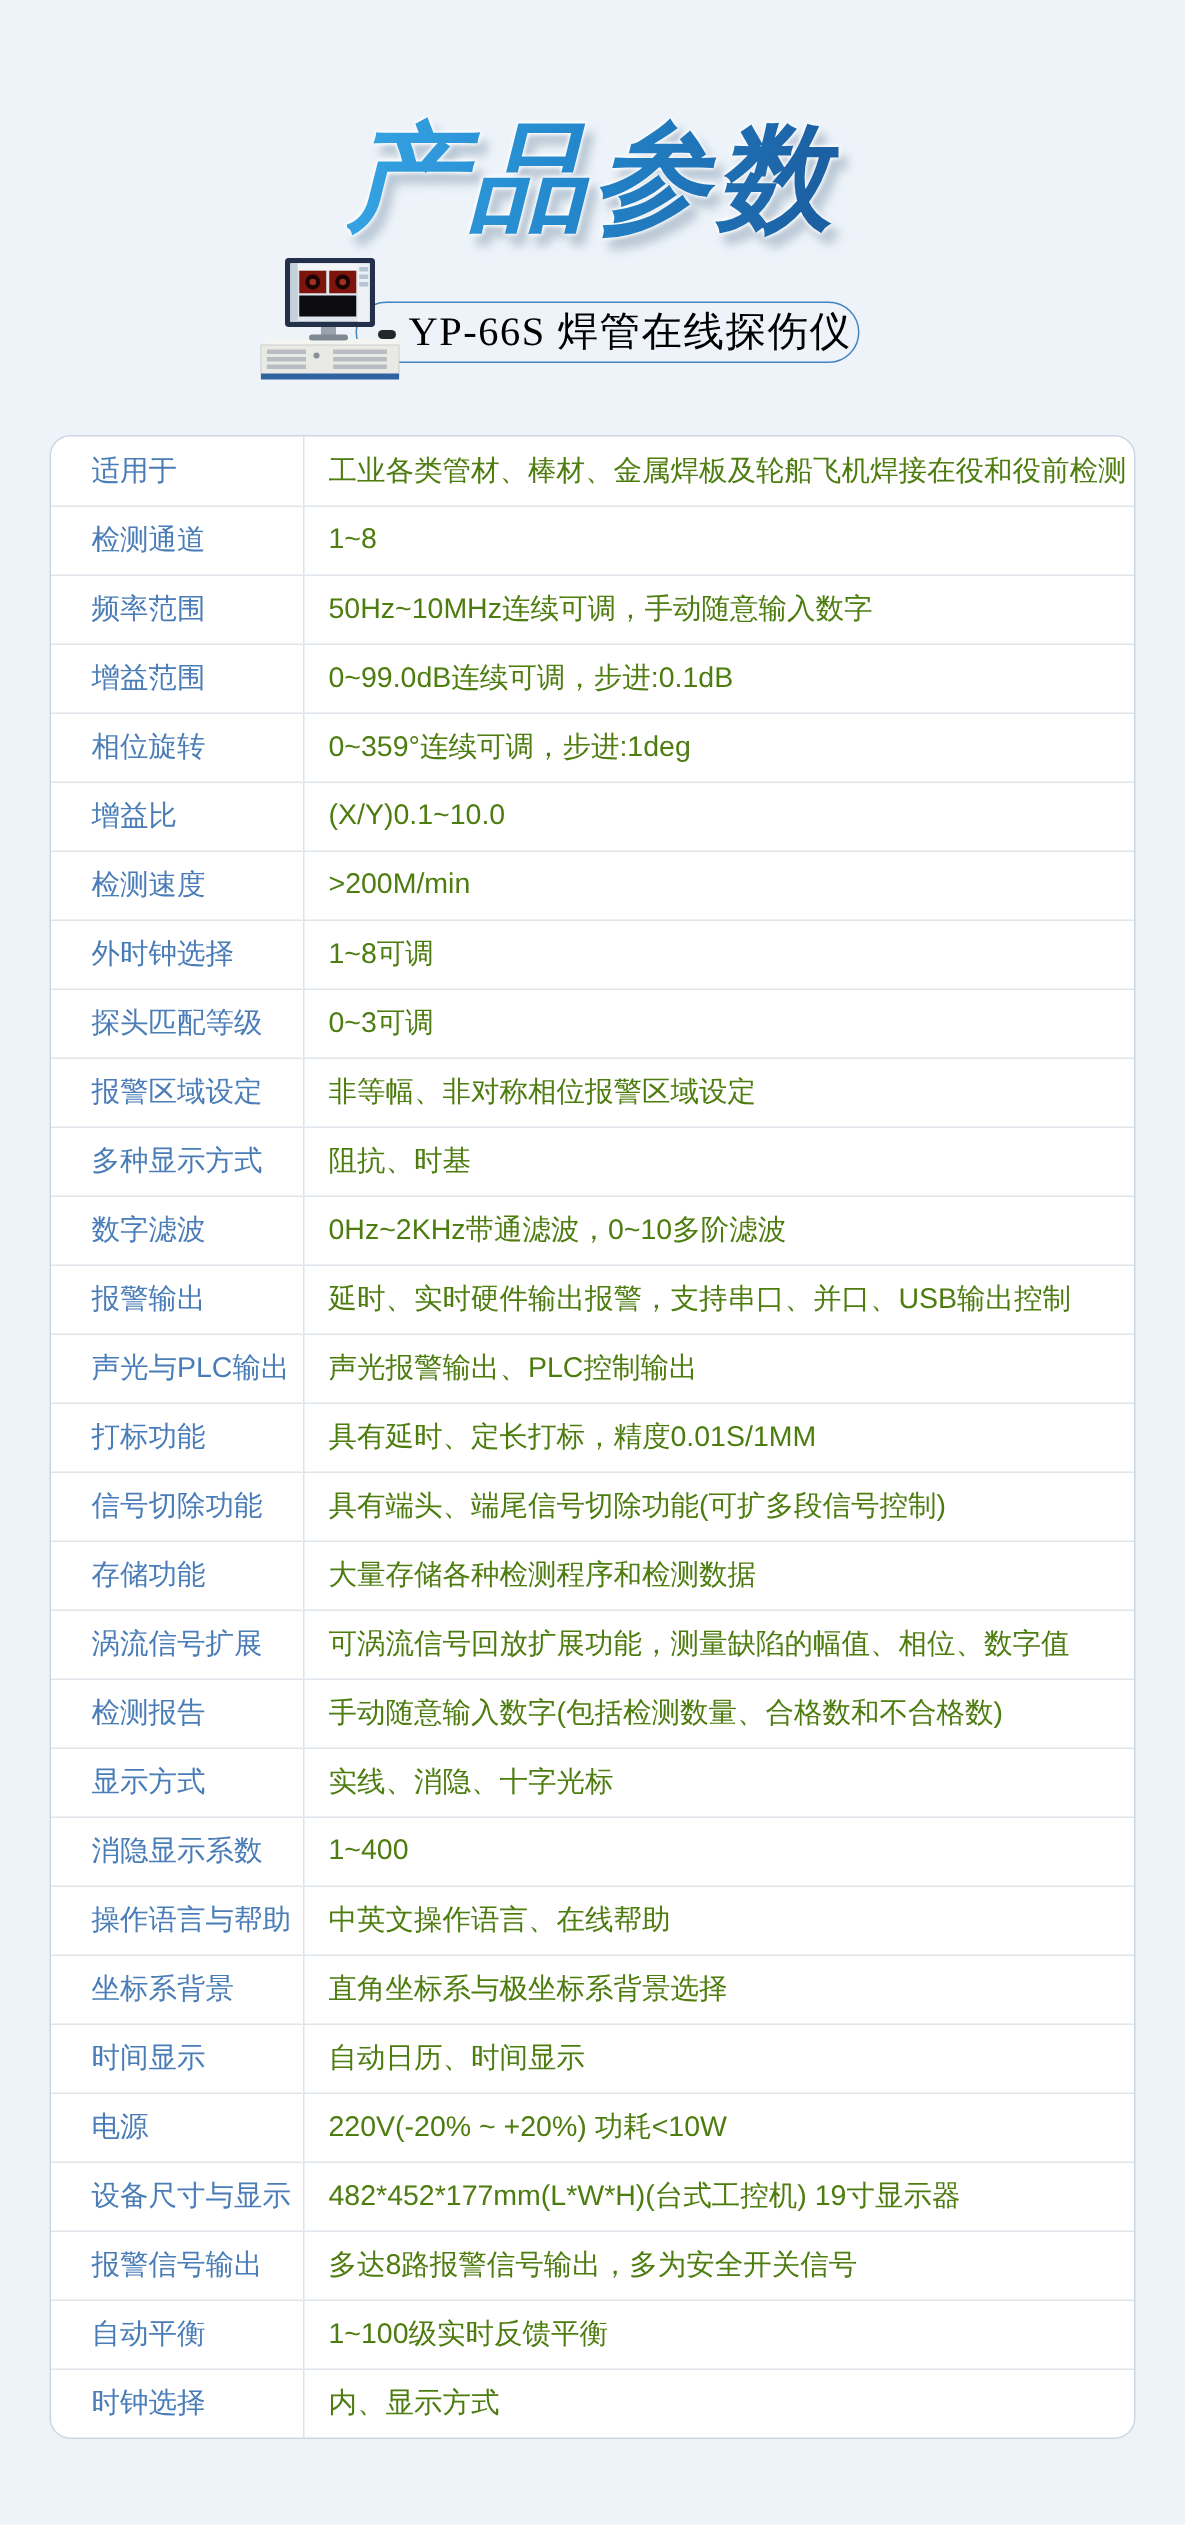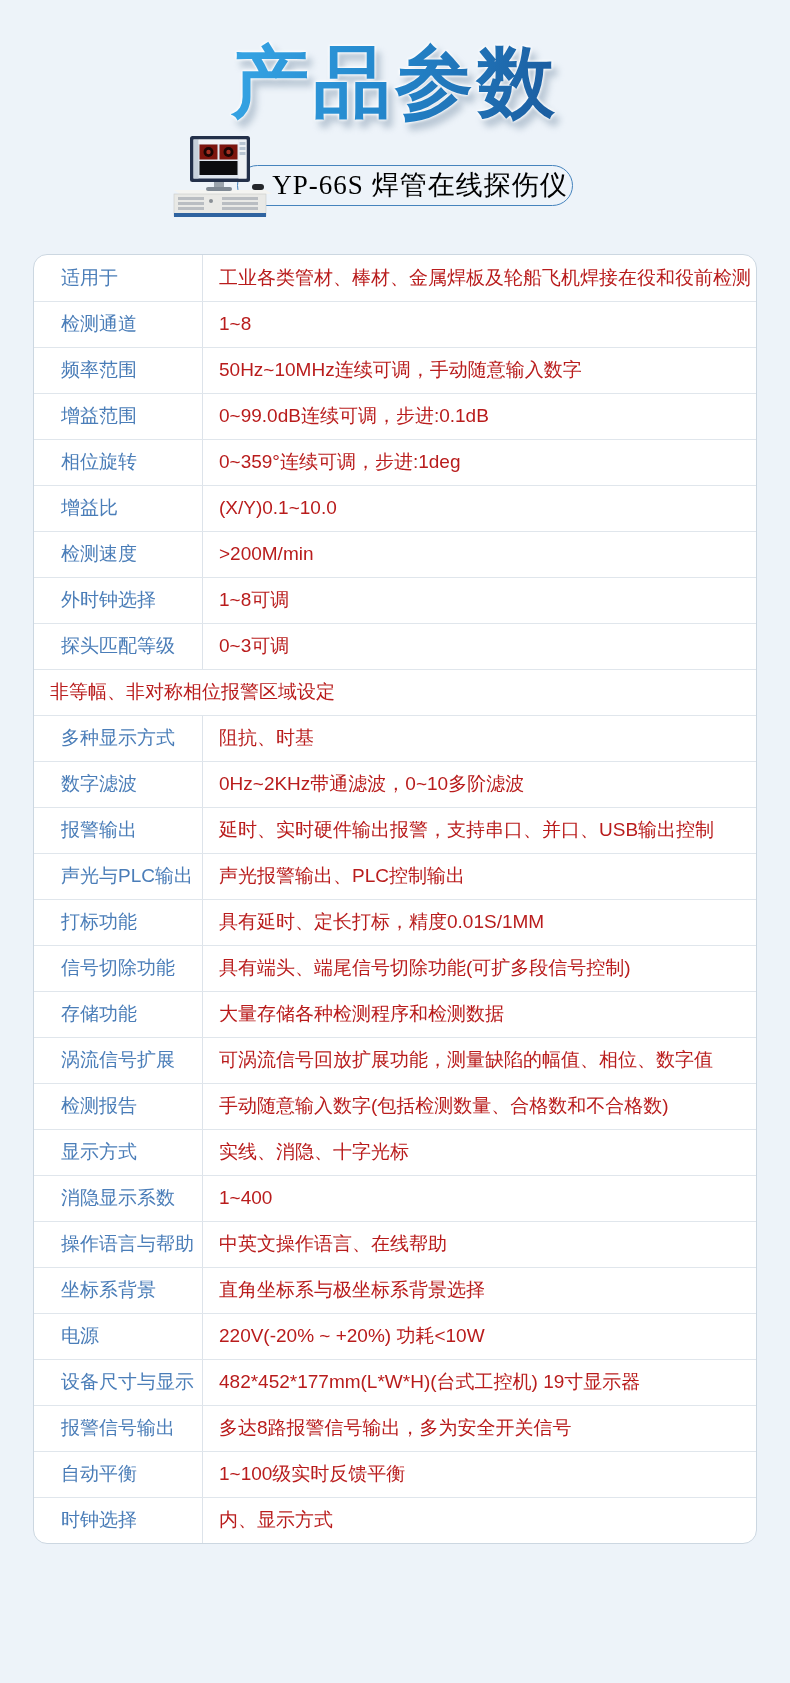--- a/index.html
+++ b/index.html
@@ -4,21 +4,21 @@
 <style>
   * { margin:0; padding:0; box-sizing:border-box; }
   html,body { width:790px; }
   body {
     width:790px; height:1683px;
     background:#edf3f9;
     font-family:"Liberation Sans", sans-serif;
     overflow:hidden;
   }
   
-  .header { text-align:center; padding-top:40px; }
+  .header { text-align:center; padding-top:76px;font-style:italic; }
   .page-title {
     display:inline-block;
     font-size:78px; font-weight:bold; letter-spacing:4px; line-height:1.1;
     background:linear-gradient(100deg,#35a2e2 5%,#2488cd 45%,#1c5fa2 95%);
     -webkit-background-clip:text; background-clip:text; color:transparent;
     filter: drop-shadow(0 0 1.5px #ffffff) drop-shadow(0 0 1px #ffffff)
             drop-shadow(5px 7px 3px rgba(110,135,160,.40));
   }
   
   .badge-wrap { position:relative; height:96px; margin-top:6px; }
@@ -46,21 +46,21 @@
   .row-label {
     width:169px; flex:0 0 169px;
     display:flex; align-items:center;
     padding-left:27px;
     border-right:1px solid #dde3ea;
     color:#4a7db8; font-size:19px; white-space:nowrap;
   }
   .row-value {
     flex:1; display:flex; align-items:center;
     padding-left:16px; padding-right:8px;
-    color:#b91c1c; font-size:19px; white-space:nowrap;
+    color:#4d7c0f; font-size:19px; white-space:nowrap;
   }
 </style>
 </head>
 <body>
 
 <div class="header">
   <h1 class="page-title">产品参数</h1>
 </div>
 
 <div class="badge-wrap">
@@ -145,20 +145,21 @@
     <div class="row-label">外时钟选择</div>
     <div class="row-value">1~8可调</div>
   </div>
 
   <div class="spec-row">
     <div class="row-label">探头匹配等级</div>
     <div class="row-value">0~3可调</div>
   </div>
 
   <div class="spec-row">
+    <div class="row-label">报警区域设定</div>
     <div class="row-value">非等幅、非对称相位报警区域设定</div>
   </div>
 
   <div class="spec-row">
     <div class="row-label">多种显示方式</div>
     <div class="row-value">阻抗、时基</div>
   </div>
 
   <div class="spec-row">
     <div class="row-label">数字滤波</div>
@@ -214,20 +215,24 @@
   <div class="spec-row">
     <div class="row-label">操作语言与帮助</div>
     <div class="row-value">中英文操作语言、在线帮助</div>
   </div>
 
   <div class="spec-row">
     <div class="row-label">坐标系背景</div>
     <div class="row-value">直角坐标系与极坐标系背景选择</div>
   </div>
 
+  <div class="spec-row">
+    <div class="row-label">时间显示</div>
+    <div class="row-value">自动日历、时间显示</div>
+  </div>
 
   <div class="spec-row">
     <div class="row-label">电源</div>
     <div class="row-value">220V(-20% ~ +20%) 功耗&lt;10W</div>
   </div>
 
   <div class="spec-row">
     <div class="row-label">设备尺寸与显示</div>
     <div class="row-value">482*452*177mm(L*W*H)(台式工控机) 19寸显示器</div>
   </div>

